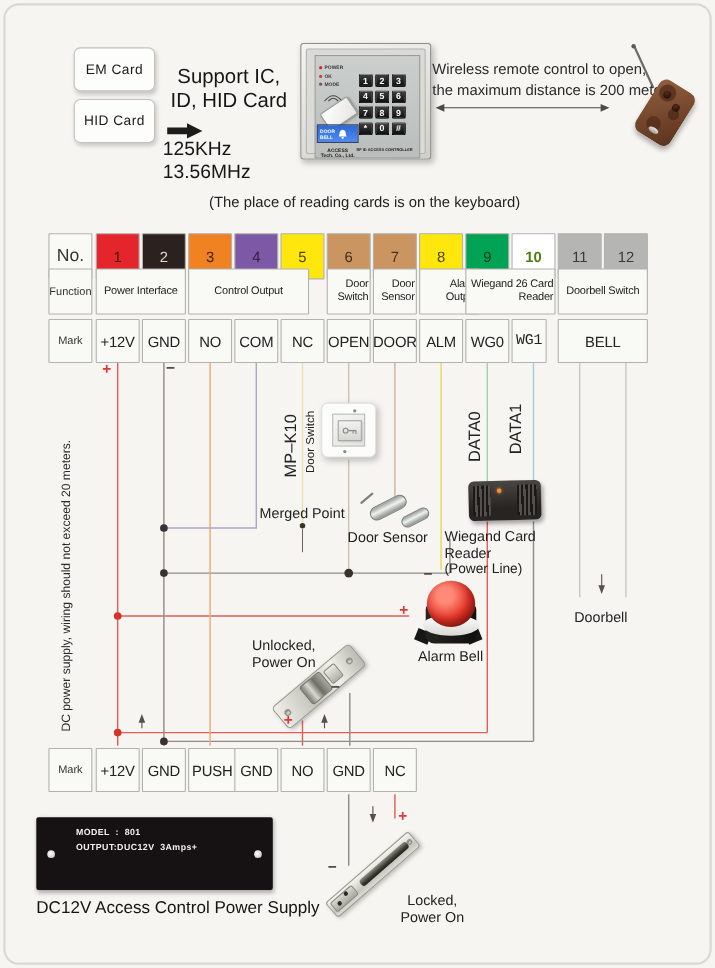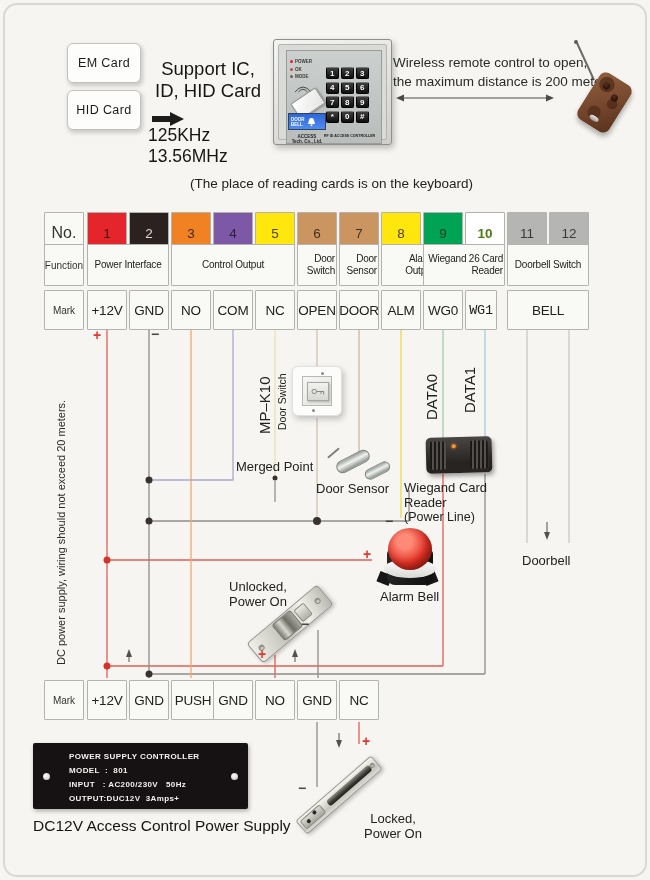--- a/index.html
+++ b/index.html
@@ -232,21 +232,21 @@
       <div class="tcell pin-num" style="left: 295px; width: 40px; background: rgb(202, 149, 96); color: rgb(65, 48, 28);">7</div>
       <div class="tcell pin-num" style="left: 337px; width: 40px; background: rgb(255, 230, 13); color: rgb(74, 66, 15);">8</div>
       <div class="tcell pin-num" style="left: 379px; width: 40px; background: rgb(0, 162, 84); color: rgb(14, 58, 32);">9</div>
       <div class="tcell pin-num" style="left: 421px; width: 40px; background: rgb(255, 255, 255); color: #4d7c0f; font-weight: bold;">10</div>
       <div class="tcell pin-num" style="left: 463px; width: 40px; background: rgb(181, 181, 179); color: rgb(58, 58, 56);">11</div>
       <div class="tcell pin-num" style="left: 505px; width: 40px; background: rgb(181, 181, 179); color: rgb(58, 58, 56);">12</div>
     </div>
   <div class="trow" id="row-func" style="top:244px; height:42px;">
     <div class="tcell label-cell">Function</div>
   <div class="tcell func-cell" style="left: 43px; width: 82px;">Power Interface</div>
-      <div class="tcell func-cell" style="left: 127px; width: 124px;">Control Output</div>
+      <div class="tcell func-cell" style="left: 127px; width: 110px;">Control Output</div>
       <div class="tcell func-cell" style="left: 253px; width: 40px;">Door Switch</div>
       <div class="tcell func-cell" style="left: 295px; width: 40px;">Door Sensor</div>
       <div class="tcell func-cell" style="left: 337px; width: 55px;">Alarm Output</div>
       <div class="tcell func-cell" style="left: 379px; width: 82px;">Wiegand 26 Card Reader</div>
       <div class="tcell func-cell" style="left: 463px; width: 82px;">Doorbell Switch</div>
     </div>
   <div class="trow" id="row-mark" style="top:290px; height:40px;">
     <div class="tcell label-cell">Mark</div>
   <div class="tcell mark-cell" style="left: 43px; width: 40px;">+12V</div>
       <div class="tcell mark-cell" style="left: 85px; width: 40px;">GND</div>
@@ -374,21 +374,19 @@
   <div class="lab" style="left:222px; top:579px; width:72px; text-align:center; font-size:13px; line-height:15px;">
     <div>Unlocked,</div>
     <div>Power On</div>
   </div>
   <div class="lab" style="left:358px; top:811px; width:70px; text-align:center; font-size:13px; line-height:15px;">
     <div>Locked,</div>
     <div>Power On</div>
   </div>
 
   <div class="psu">
-    <div>POWER SUPPLY CONTROLLER</div>
     <div>MODEL  :  801</div>
-    <div>INPUT   : AC200/230V   50Hz</div>
     <div>OUTPUT:DUC12V  3Amps+</div>
     <div class="psu-screw" style="left:10px; top:30px;"></div>
     <div class="psu-screw" style="left:198px; top:30px;"></div>
   </div>
   <div class="psu-caption">DC12V Access Control Power Supply</div>
 </div>
 
 </body></html>

